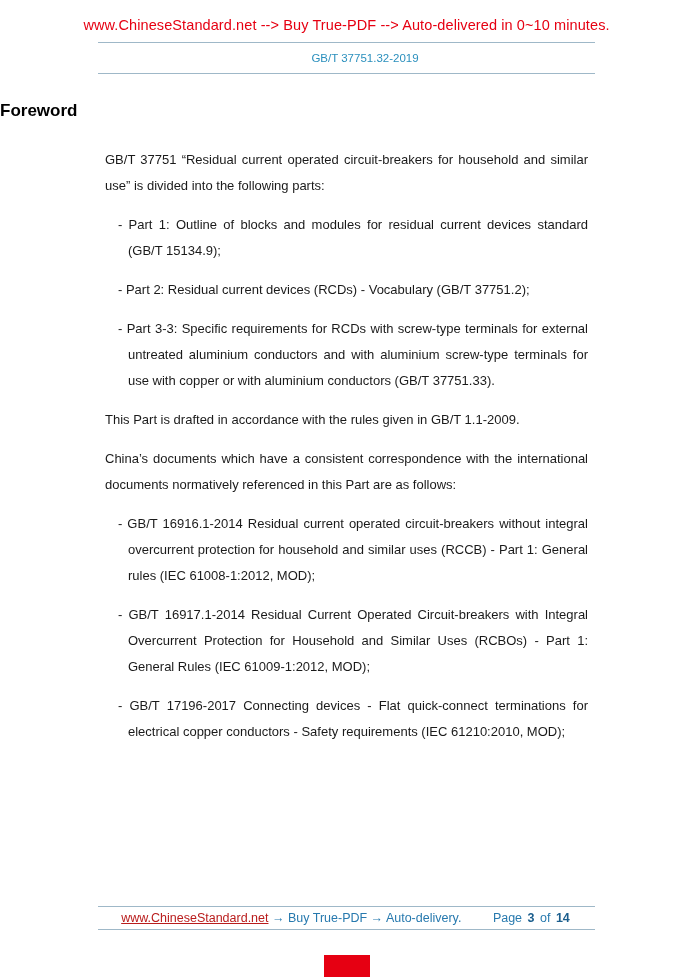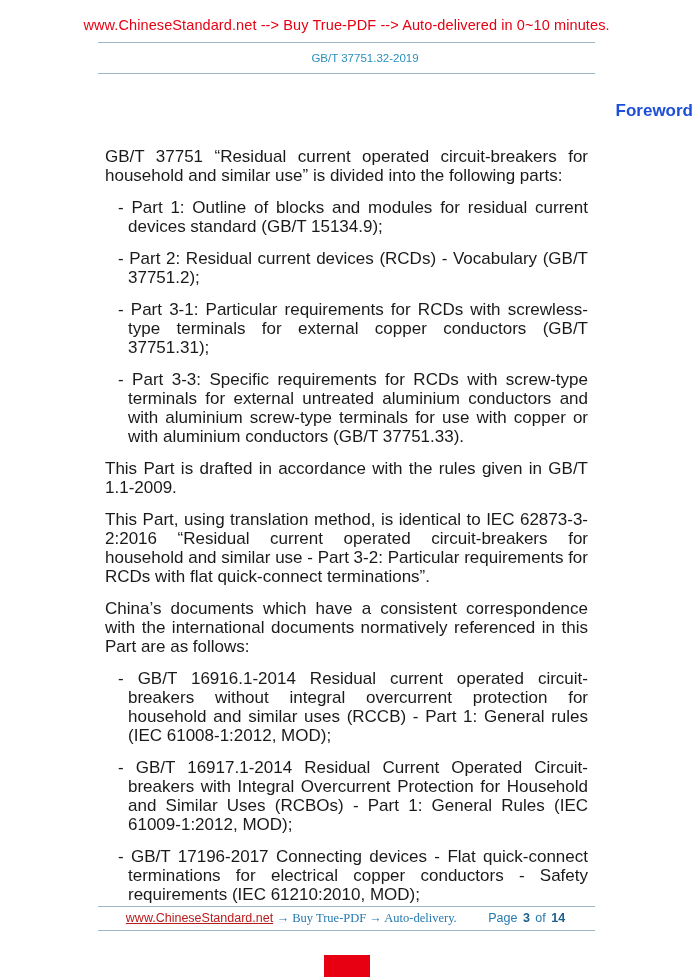--- a/index.html
+++ b/index.html
@@ -29,31 +29,31 @@
   .doc-number {
     margin-top:9px;
     text-align:center;
     color:#2a8fbd;
     font-size:11.5px;
     padding-left:37px;
   }
 
   h1.page-title {
     margin-top:27px;
-    text-align:right;
+    text-align:left;
     font-size:17px;
     font-weight:bold;
-    color:#1d4ed8;
+    color:#000000;
   }
 
   .content {
     width:483px;
     margin:26px auto 0 auto;
-    font-size:17px;
-    line-height:19px;
+    font-size:13px;
+    line-height:26px;
     text-align:justify;
   }
   .content p { margin:0 0 13px 0; }
   .content p.item {
     padding-left:23px;
     text-indent:-10px;
   }
 
   .footer {
     position:absolute;
@@ -66,21 +66,21 @@
     text-align:center;
     font-size:12.5px;
     color:#2779ae;
     white-space:nowrap;
   }
   .footer-link {
     color:#b91c1c;
     text-decoration:underline;
     cursor:pointer;
   }
-  .footer-mid { margin-left:0;font-family:Liberation Serif, serif; }
+  .footer-mid { margin-left:0; }
   .page-info { margin-left:28px; color:#2779ae;text-align:right; }
   .page-num {
     font-weight:bold;
     color:#1b5e8d;
     margin:0 2px;
   }
 
   .red-box {
     position:absolute;
     left:50%;
@@ -100,24 +100,22 @@
   <div class="rule"></div>
   <div class="doc-number">GB/T 37751.32-2019</div>
   <div class="rule"></div>
 
   <h1 class="page-title">Foreword</h1>
 
   <div class="content">
     <p class="para">GB/T 37751 “Residual current operated circuit-breakers for household and similar use” is divided into the following parts:</p>
     <p class="item">- Part 1: Outline of blocks and modules for residual current devices standard (GB/T 15134.9);</p>
     <p class="item">- Part 2: Residual current devices (RCDs) - Vocabulary (GB/T 37751.2);</p>
-    <p class="item">- Part 3-1: Particular requirements for RCDs with screwless-type terminals for external copper conductors (GB/T 37751.31);</p>
     <p class="item">- Part 3-3: Specific requirements for RCDs with screw-type terminals for external untreated aluminium conductors and with aluminium screw-type terminals for use with copper or with aluminium conductors (GB/T 37751.33).</p>
     <p class="para">This Part is drafted in accordance with the rules given in GB/T 1.1-2009.</p>
-    <p class="para">This Part, using translation method, is identical to IEC 62873-3-2:2016 “Residual current operated circuit-breakers for household and similar use - Part 3-2: Particular requirements for RCDs with flat quick-connect terminations”.</p>
     <p class="para">China’s documents which have a consistent correspondence with the international documents normatively referenced in this Part are as follows:</p>
     <p class="item">- GB/T 16916.1-2014 Residual current operated circuit-breakers without integral overcurrent protection for household and similar uses (RCCB) - Part 1: General rules (IEC 61008-1:2012, MOD);</p>
     <p class="item">- GB/T 16917.1-2014 Residual Current Operated Circuit-breakers with Integral Overcurrent Protection for Household and Similar Uses (RCBOs) - Part 1: General Rules (IEC 61009-1:2012, MOD);</p>
     <p class="item">- GB/T 17196-2017 Connecting devices - Flat quick-connect terminations for electrical copper conductors - Safety requirements (IEC 61210:2010, MOD);</p>
   </div>
 
   <div class="footer">
     <div class="rule"></div>
     <div class="footer-line">
       <span class="footer-link">www.ChineseStandard.net</span>

